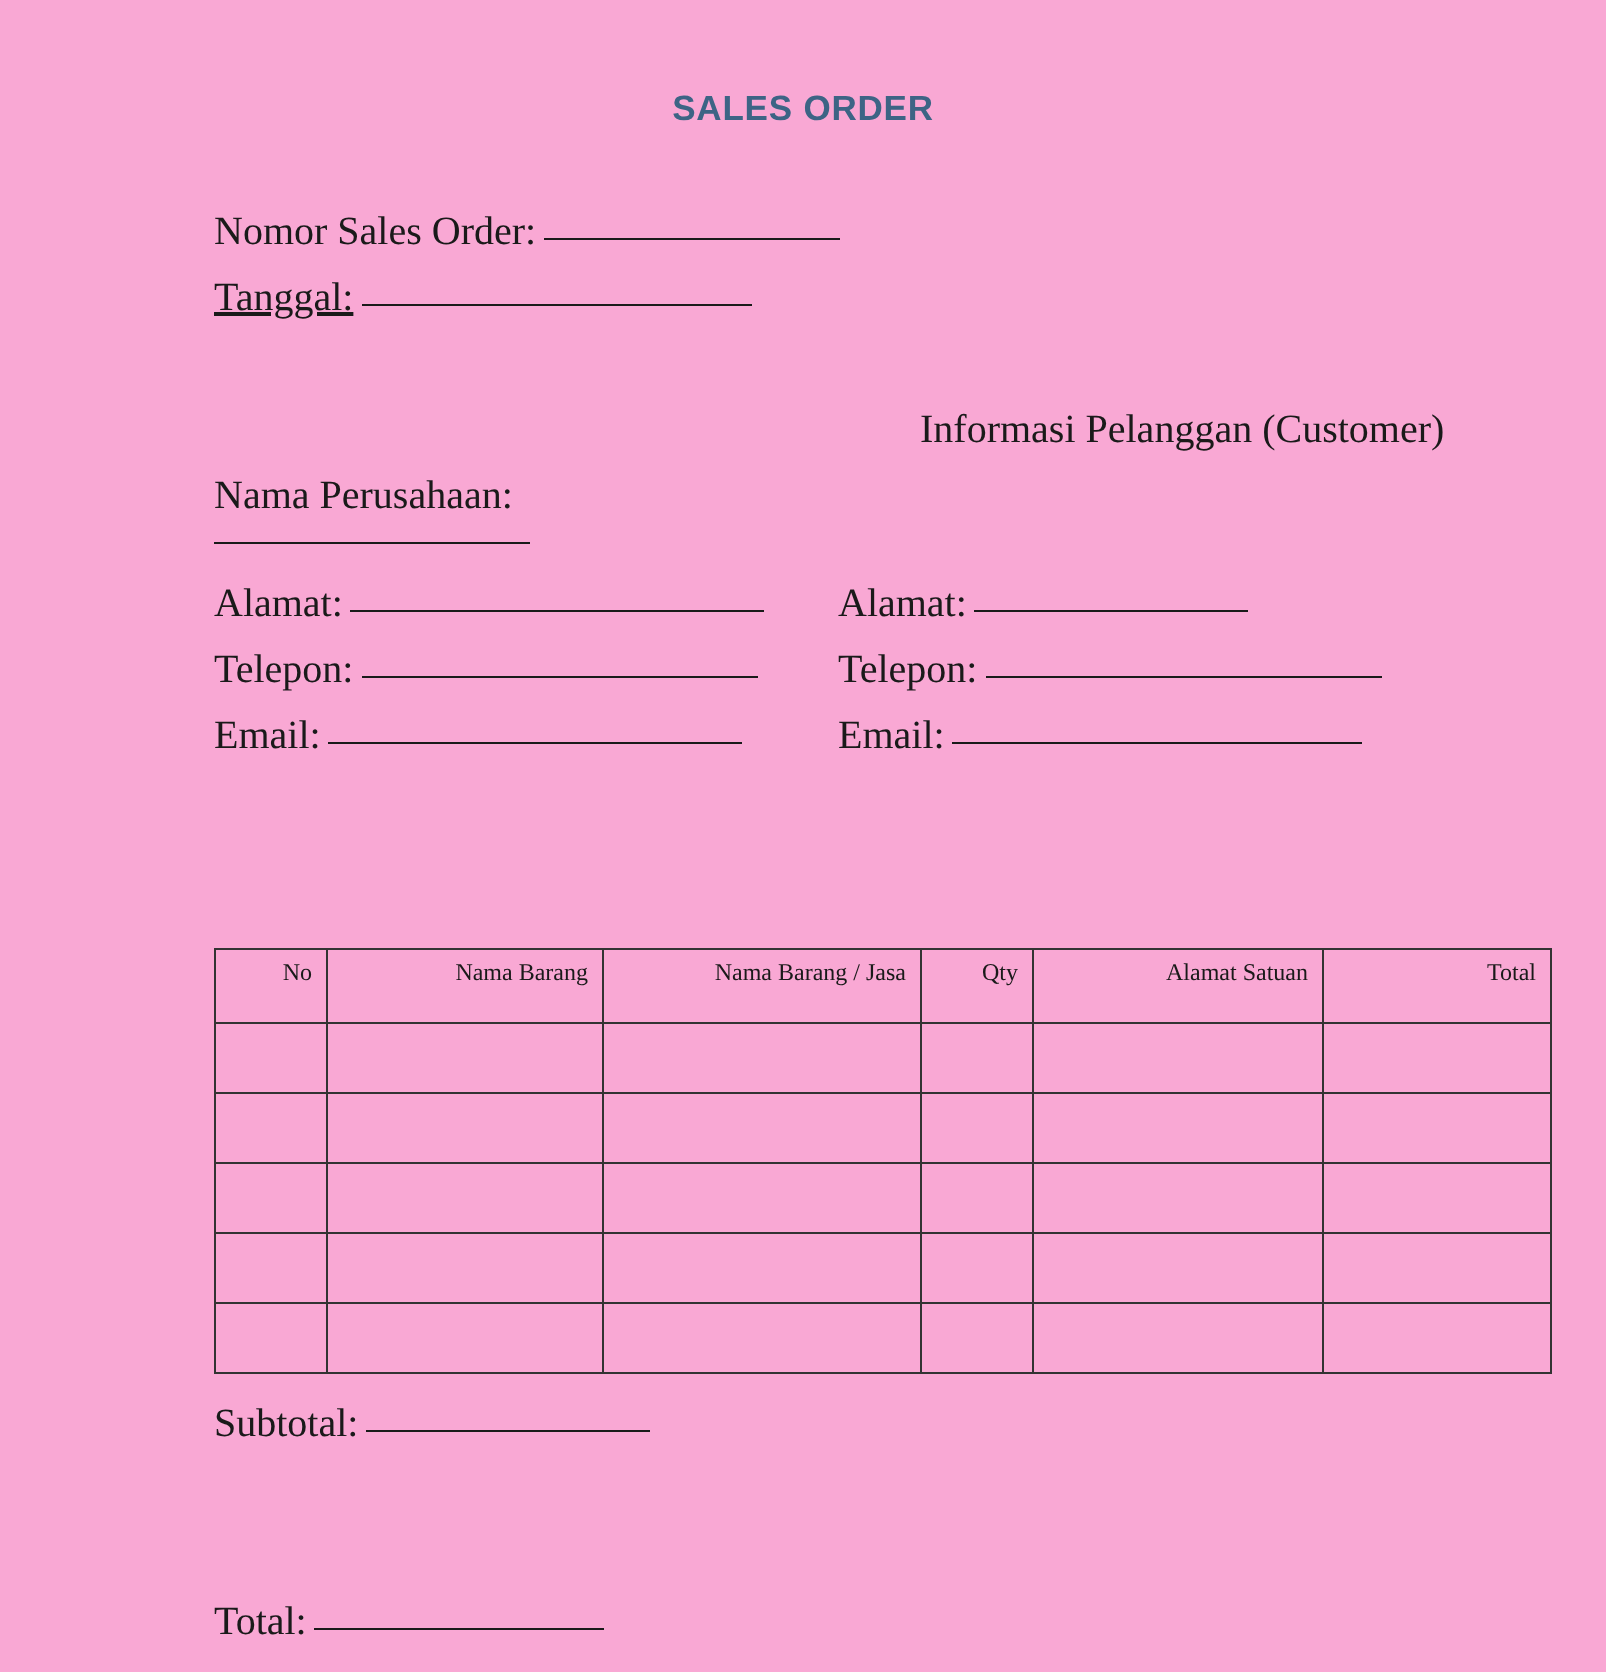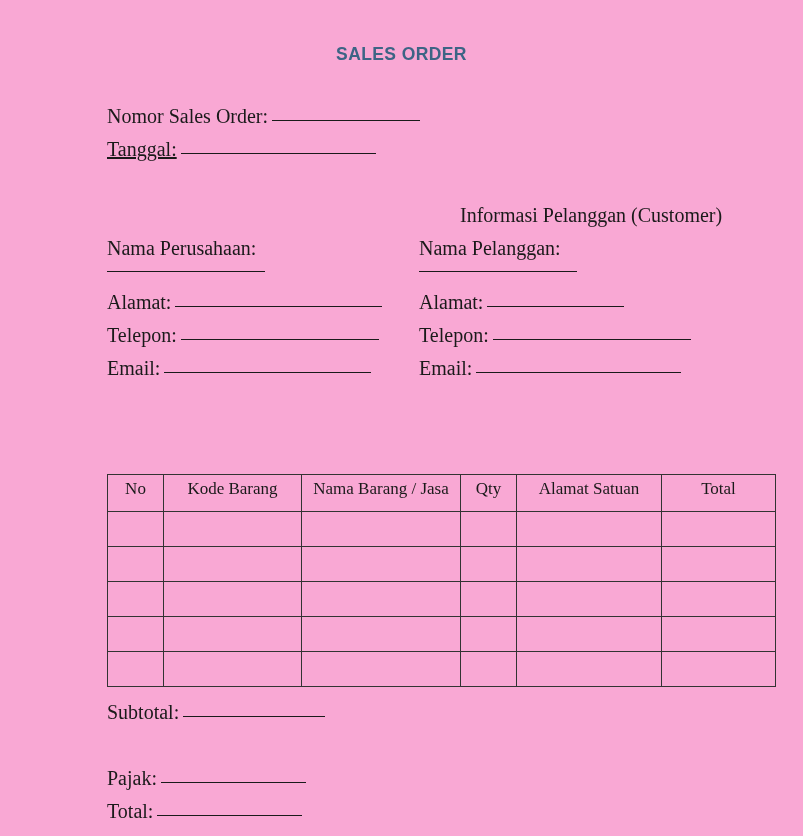--- a/index.html
+++ b/index.html
@@ -68,22 +68,22 @@
     left: 107px;
     top: 474px;
     width: 578px;
     border-collapse: collapse;
     table-layout: fixed;
   }
   .items-table th,
   .items-table td {
     border: 1px solid #333333;
     font-weight: normal;
-    font-size: 17px;
-    text-align: center;
+    font-size: 12px;
+    text-align: right;
     padding: 4px 7px;
     vertical-align: top;
     color: #1a1a1a;
   }
   .items-table thead th {
     height: 28px;
   }
   .items-table tbody td {
     height: 26px;
   }
@@ -122,42 +122,38 @@
   <div class="fline" style="left:107px; top:325px;">
     <span class="lbl">Telepon:</span><span class="rule" style="width: 198px;"></span>
   </div>
 
   <div class="fline" style="left:107px; top:358px;">
     <span class="lbl">Email:</span><span class="rule" style="width: 207px;"></span>
   </div>
 
   <div class="fline sec-head" style="left:419px; top:205px;margin-left:41px;">Informasi Pelanggan (Customer)</div>
 
-  <div class="fline" style="left:419px; top:238px;">
-    <span class="lbl">Nama Pelanggan:</span>
-    <span class="rule-standalone" style="margin-top: 13px; width: 158px;"></span>
-  </div>
 
   <div class="fline" style="left:419px; top:292px;">
     <span class="lbl">Alamat:</span><span class="rule" style="width: 137px;"></span>
   </div>
 
   <div class="fline" style="left:419px; top:325px;">
     <span class="lbl">Telepon:</span><span class="rule" style="width: 198px;"></span>
   </div>
 
   <div class="fline" style="left:419px; top:358px;">
     <span class="lbl">Email:</span><span class="rule" style="width: 205px;"></span>
   </div>
 
   <table class="items-table">
     <thead>
       <tr>
         <th class="col-no">No</th>
-        <th class="col-kode">Kode Barang</th>
+        <th class="col-kode">Nama Barang</th>
         <th class="col-nama">Nama Barang / Jasa</th>
         <th class="col-qty">Qty</th>
         <th class="col-harga">Alamat Satuan</th>
         <th class="col-total">Total</th>
       </tr>
     </thead>
     <tbody>
       <tr>
         <td></td>
         <td></td>
@@ -199,21 +195,18 @@
         <td></td>
       </tr>
     </tbody>
   </table>
 
   <div class="fline" style="left:107px; top:702px;">
     <span class="lbl">Subtotal:</span><span class="rule" style="width: 142px;"></span>
   </div>
 
 
-  <div class="fline" style="left:107px; top:768px;">
-    <span class="lbl">Pajak:</span><span class="rule" style="width: 145px;"></span>
-  </div>
 
   <div class="fline" style="left:107px; top:801px;">
     <span class="lbl">Total:</span><span class="rule" style="width: 145px;"></span>
   </div>
 
 </div>
 
 </body></html>

